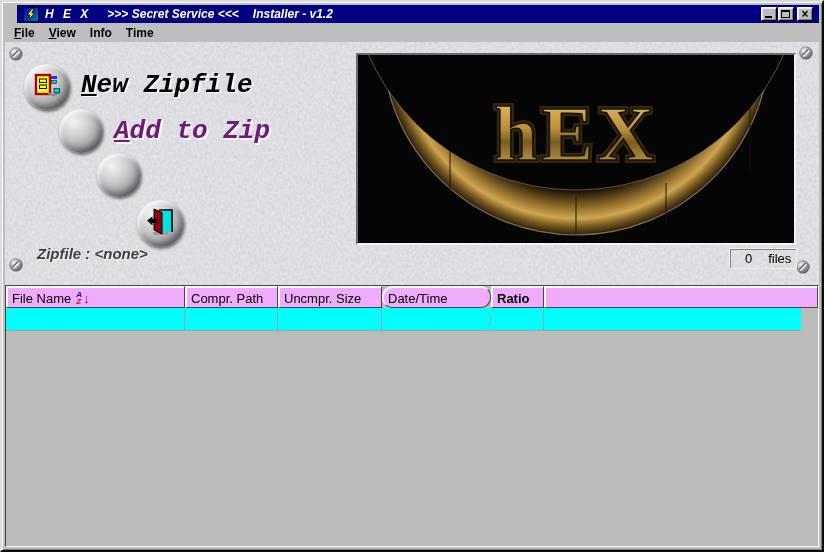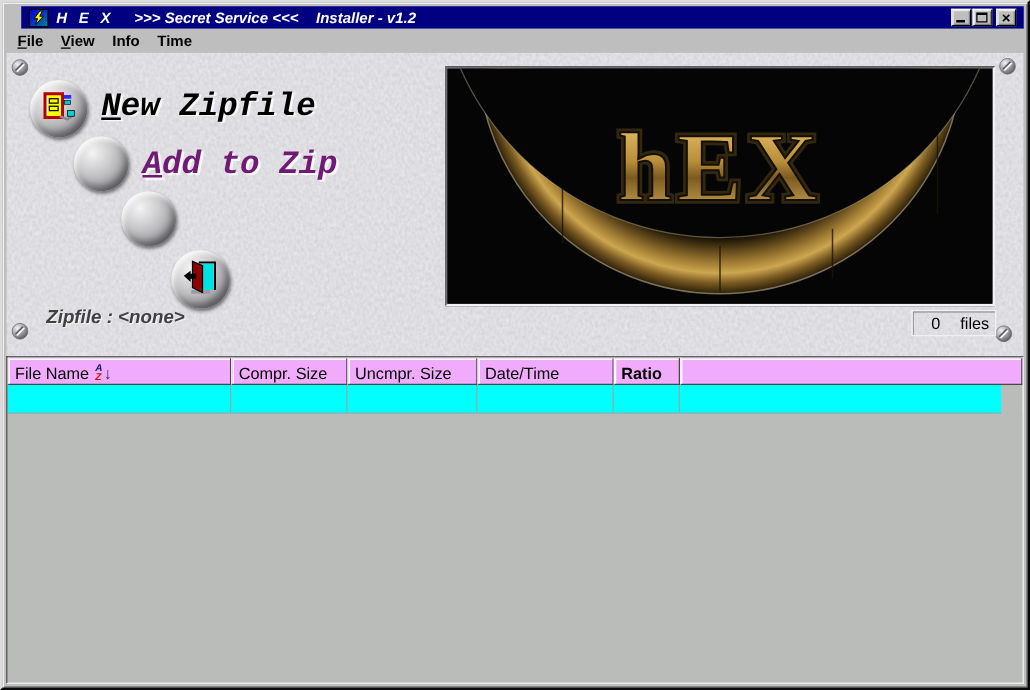--- a/index.html
+++ b/index.html
@@ -67,21 +67,21 @@
   
   .screw{position:absolute;width:14px;height:14px;pointer-events:none;}
   .sc-tl{left:4px;top:5px;} .sc-tr{right:6px;top:4px;} .sc-bl{left:4px;top:216px;} .sc-br{right:9px;top:218px;}
   
   .filelist{position:absolute;left:0;right:0;top:243px;bottom:0;background:#b9bcb9;box-sizing:border-box;
     border:1px solid;border-color:#474747 #fafafa #fafafa #474747;overflow:hidden;}
   .fl-header{display:flex;height:22px;}
   .fl-hcell{box-sizing:border-box;background:#f0abfc;border:1px solid;border-color:#f4f4f6 #474747 #474747 #f4f4f6;
     box-shadow:inset 1px 1px 0 #fff;font:13px "Liberation Sans",sans-serif;color:#000;
     padding:3px 0 0 5px;white-space:nowrap;overflow:hidden;cursor:pointer;display:flex;align-items:center;}
-  .c0{width:179px;} .c1{width:93px;} .c2{width:104px;} .c3{width:109px;} .c4{width:53px;font-weight:bold;} .c5{width:254px;}
+  .c0{width:179px;} .c1{width:93px;} .c2{width:104px;} .c3{width:109px;border-radius:10px;} .c4{width:53px;font-weight:bold;} .c5{width:254px;}
   .cfill{flex:1;cursor:default;}
   .sorticon{display:inline-flex;align-items:center;margin-left:5px;margin-top:-1px;}
   .s-az{display:flex;flex-direction:column;font:bold 8px "Liberation Sans",sans-serif;line-height:7px;font-style:normal;}
   .s-a{color:#16166a;} .s-z{color:#cf1010;}
   .s-arrow{color:#2a2aa2;font:bold 13px "Liberation Sans",sans-serif;line-height:11px;margin-left:1px;font-style:normal;}
   .fl-row-selected{display:flex;height:22px;width:795px;background:#00ffff;cursor:pointer;}
   .fl-rcell{box-sizing:border-box;height:100%;border-right:1px solid #9ca4a4;}
   .fl-rcell:last-child{border-right:0;}
   .fl-row-selected{border-bottom:1px solid #9ca4a4;}
   .fl-empty{position:absolute;left:0;right:0;top:45px;bottom:0;background:#b9bcb9;}
@@ -232,21 +232,21 @@
           <span>File Name</span>
           <span class="sorticon">
             <span class="s-az">
                 <i class="s-a">A</i>
                 <i class="s-z">Z</i>
               </span>
             <i class="s-arrow">↓</i>
           </span>
         </div>
         <div class="fl-hcell c1">
-            <span>Compr. Size</span>
+            <span>Compr. Path</span>
           </div>
         <div class="fl-hcell c2">
             <span>Uncmpr. Size</span>
           </div>
         <div class="fl-hcell c3">
             <span>Date/Time</span>
           </div>
         <div class="fl-hcell c4">
             <span>Ratio</span>
           </div>

